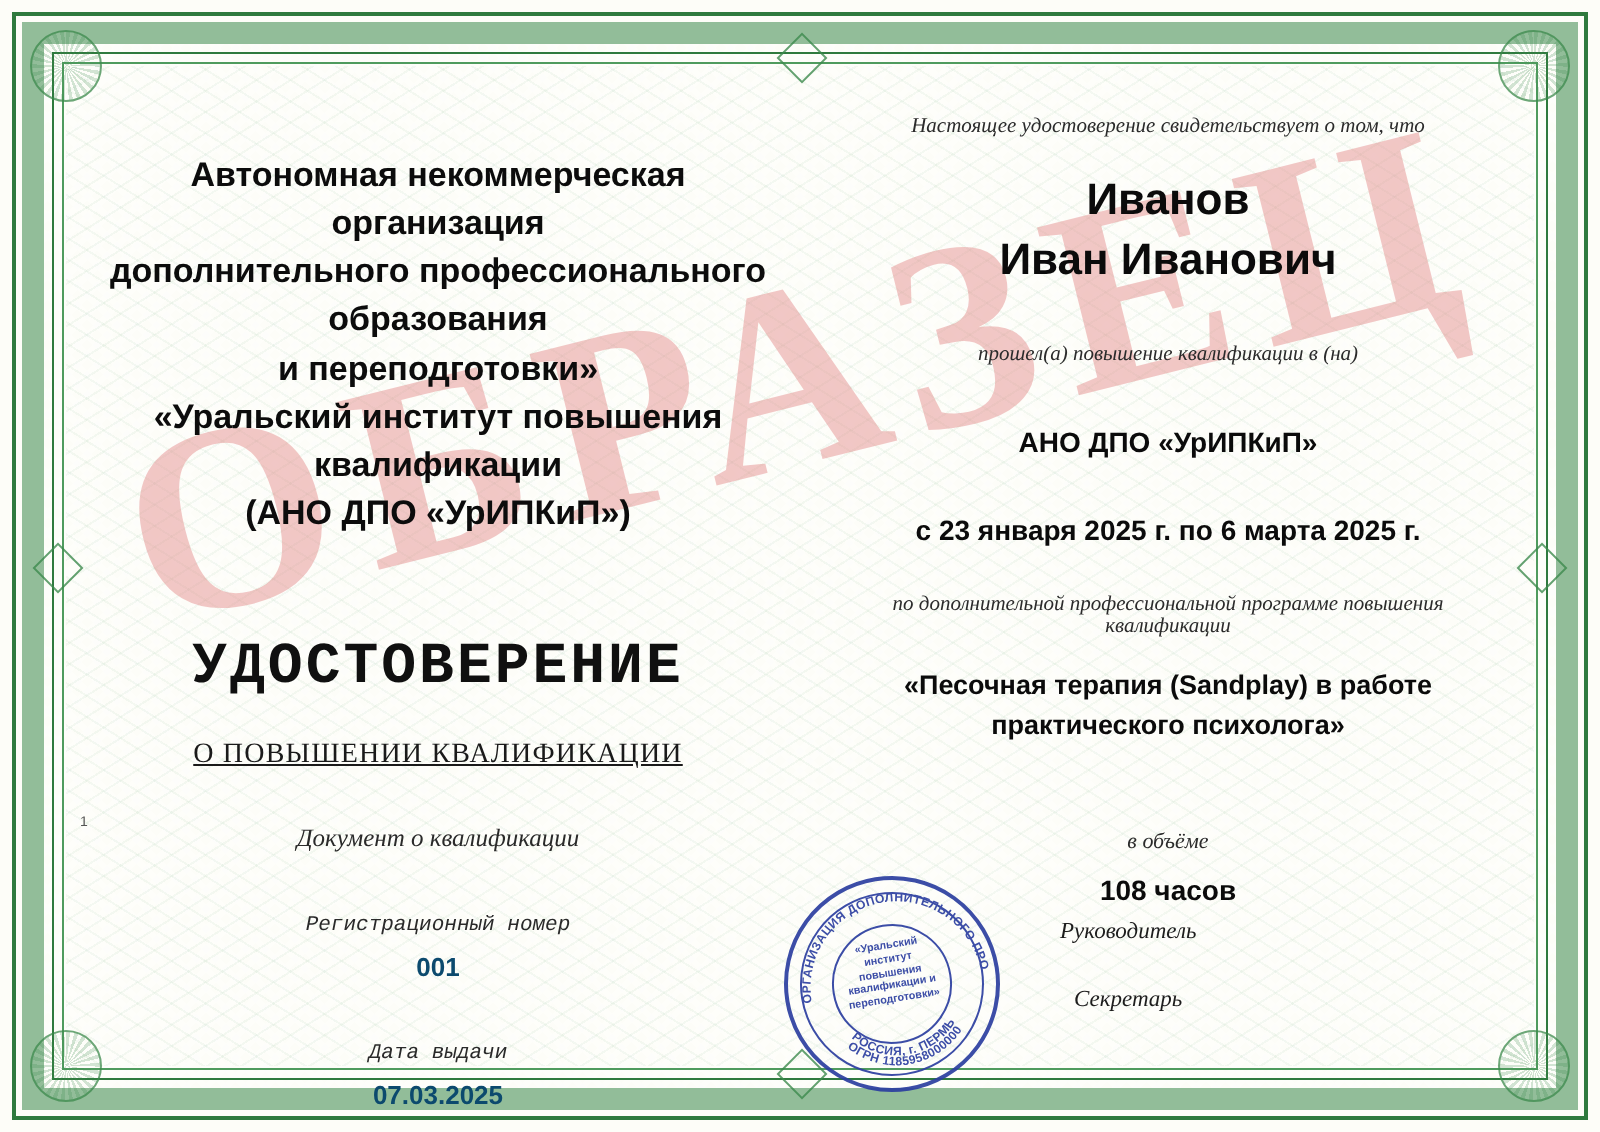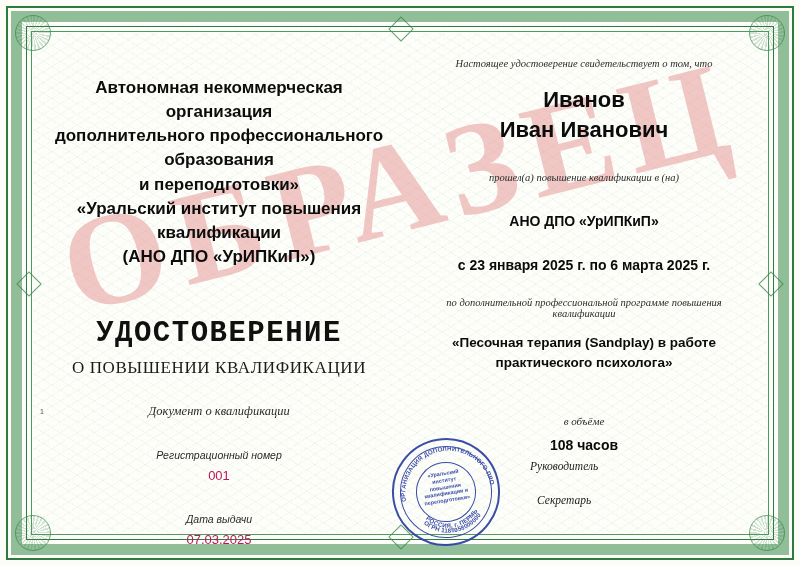--- a/index.html
+++ b/index.html
@@ -139,53 +139,54 @@
 
   .doc-title {
     margin-top: 48px;
     font-family: Liberation Mono, monospace;
     font-size: 29px;
     font-weight: 700;
     letter-spacing: 1.5px;
     color: #101010;
   }
   .doc-subtitle {
-    margin-top: 8px;
-    font-family: "Liberation Serif", serif;
-    font-size: 17px;
+    margin-top: 20px;
+    font-family: "Liberation Serif", serif;
+    font-size: 14px;
     letter-spacing: .6px;
     color: #1a1a1a;
+    text-decoration: underline;
   }
   .doc-number {
     margin-top: 26px;
     font-family: "Liberation Serif", serif;
     font-size: 21px;
     color: #c0392b;
     letter-spacing: .5px;
   }
   .doc-kind {
     margin-top: 26px;
     font-family: "Liberation Serif", serif;
     font-style: italic;
     font-size: 12.5px;
     color: #2a2a2a;
   }
 
   .field-block { margin-top: 30px; }
   .field-label {
-    font-family: Liberation Sans, sans-serif;
+    font-family: Liberation Mono, monospace;
     font-style: italic;
     font-size: 10.5px;
     color: #2a2a2a;
   }
   .field-value {
     margin-top: 7px;
     font-size: 13px;
-    font-weight: 400;
-    color: #be185d;
+    font-weight: 700;
+    color: #0c4a6e;
   }
 
   .tiny-mark {
     position: absolute;
     left: 2px;
     top: 370px;
     font-size: 7px;
     color: #555;
   }
 

